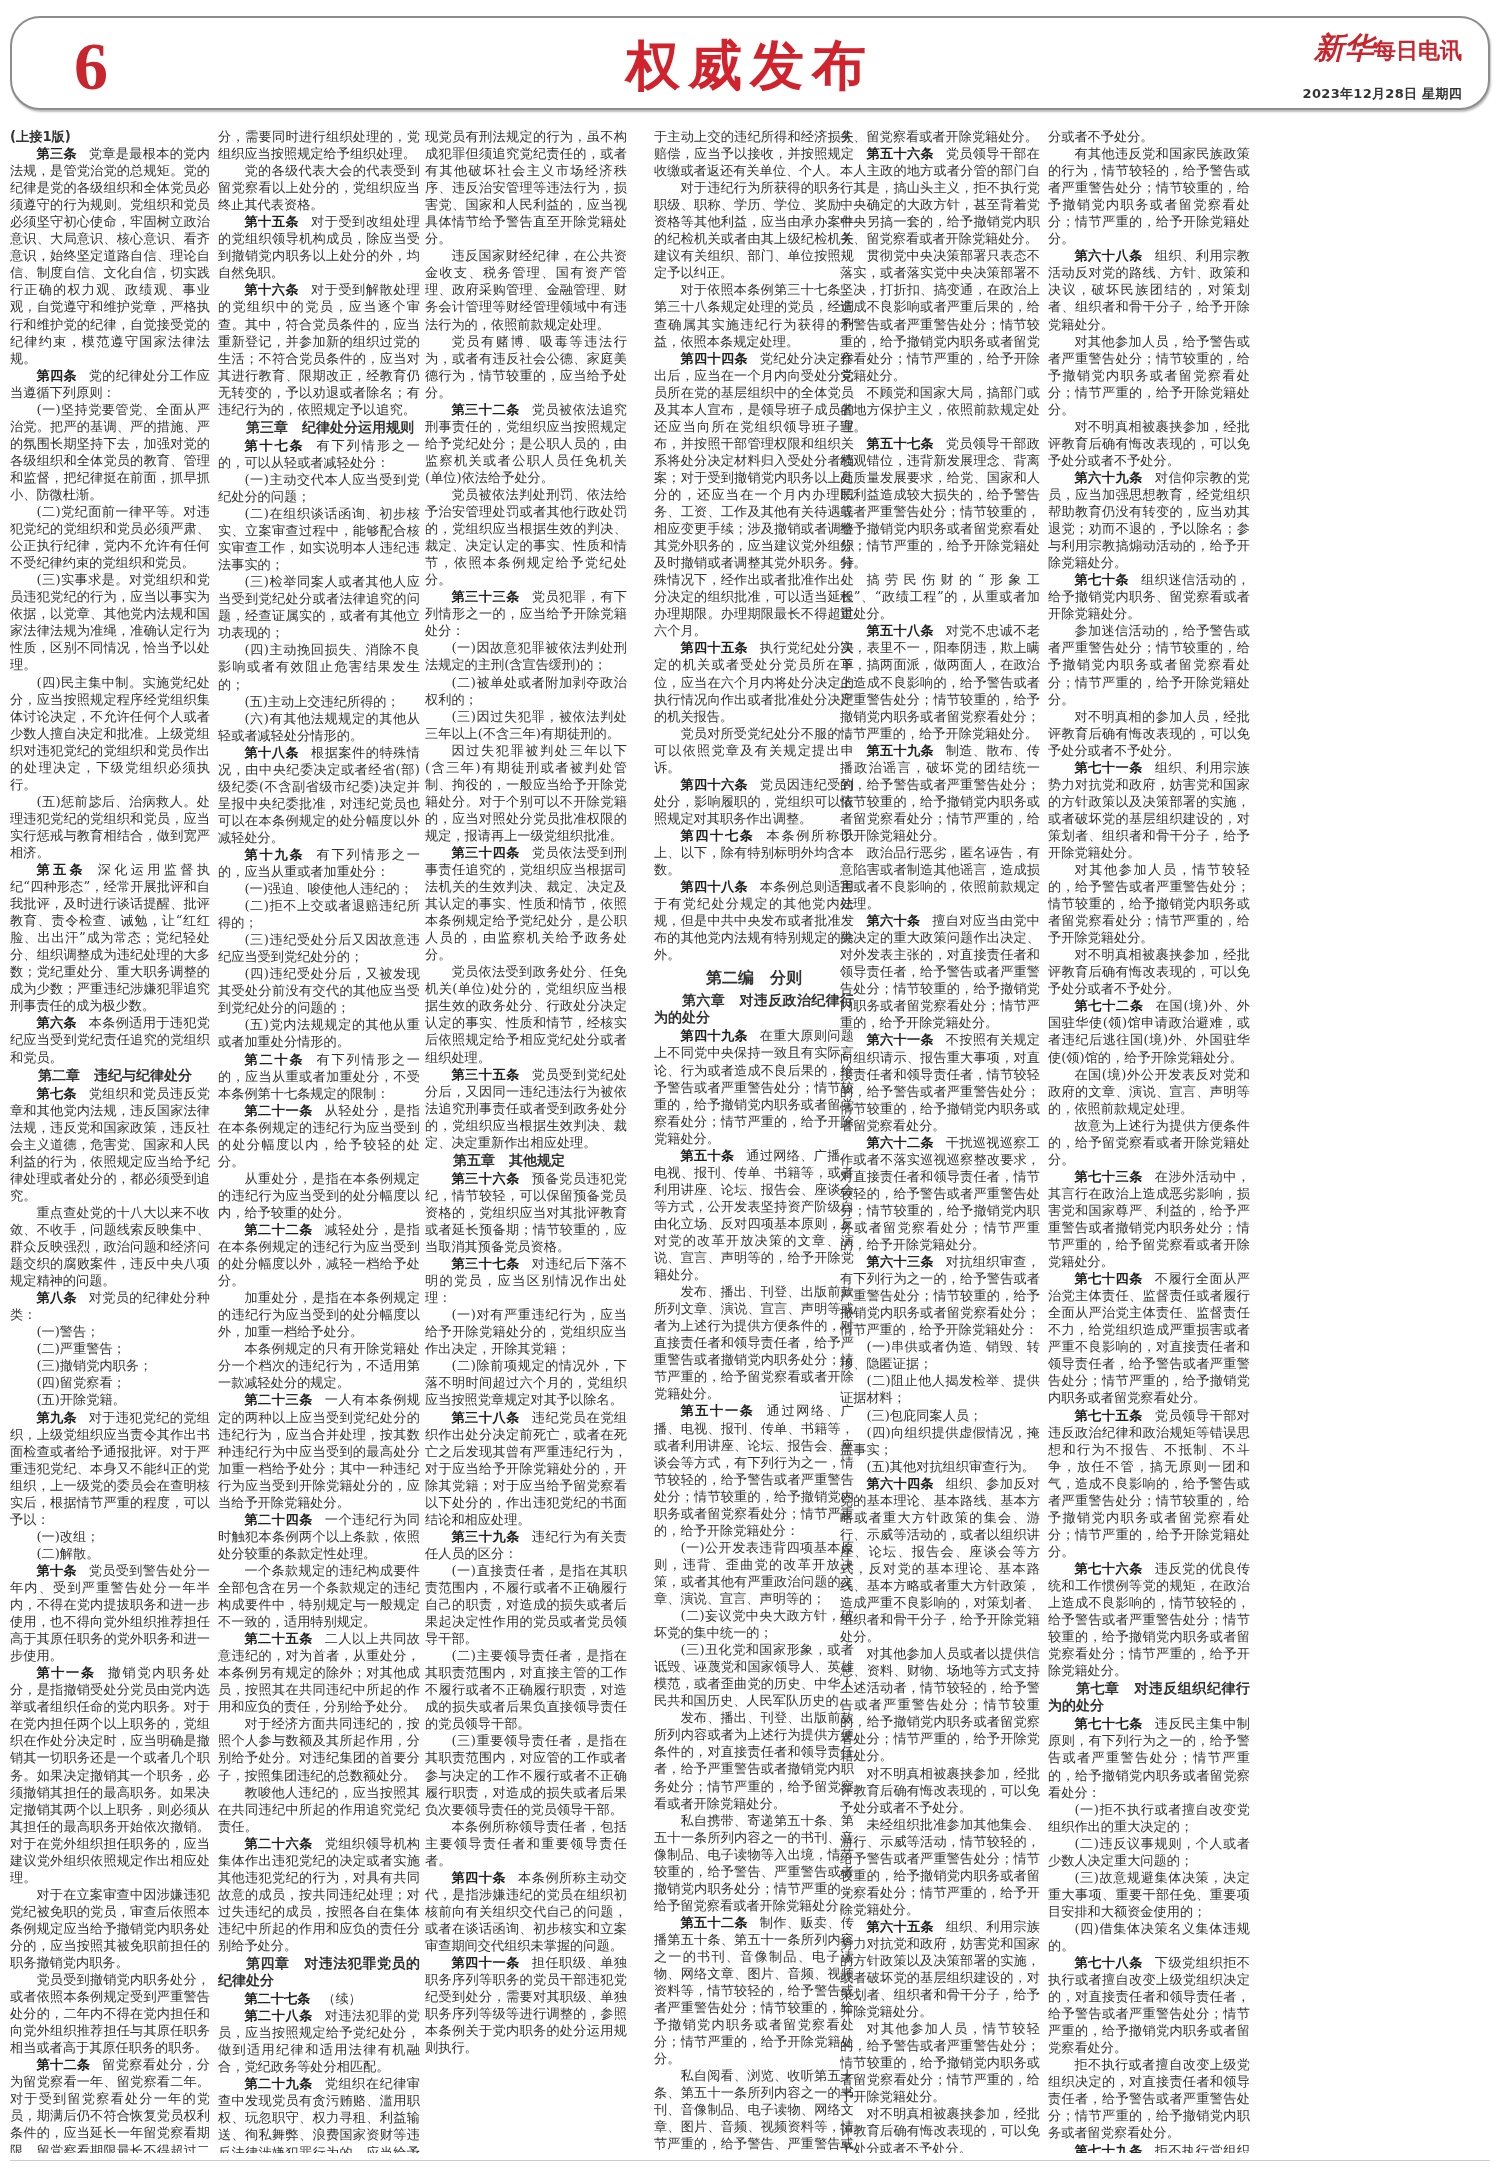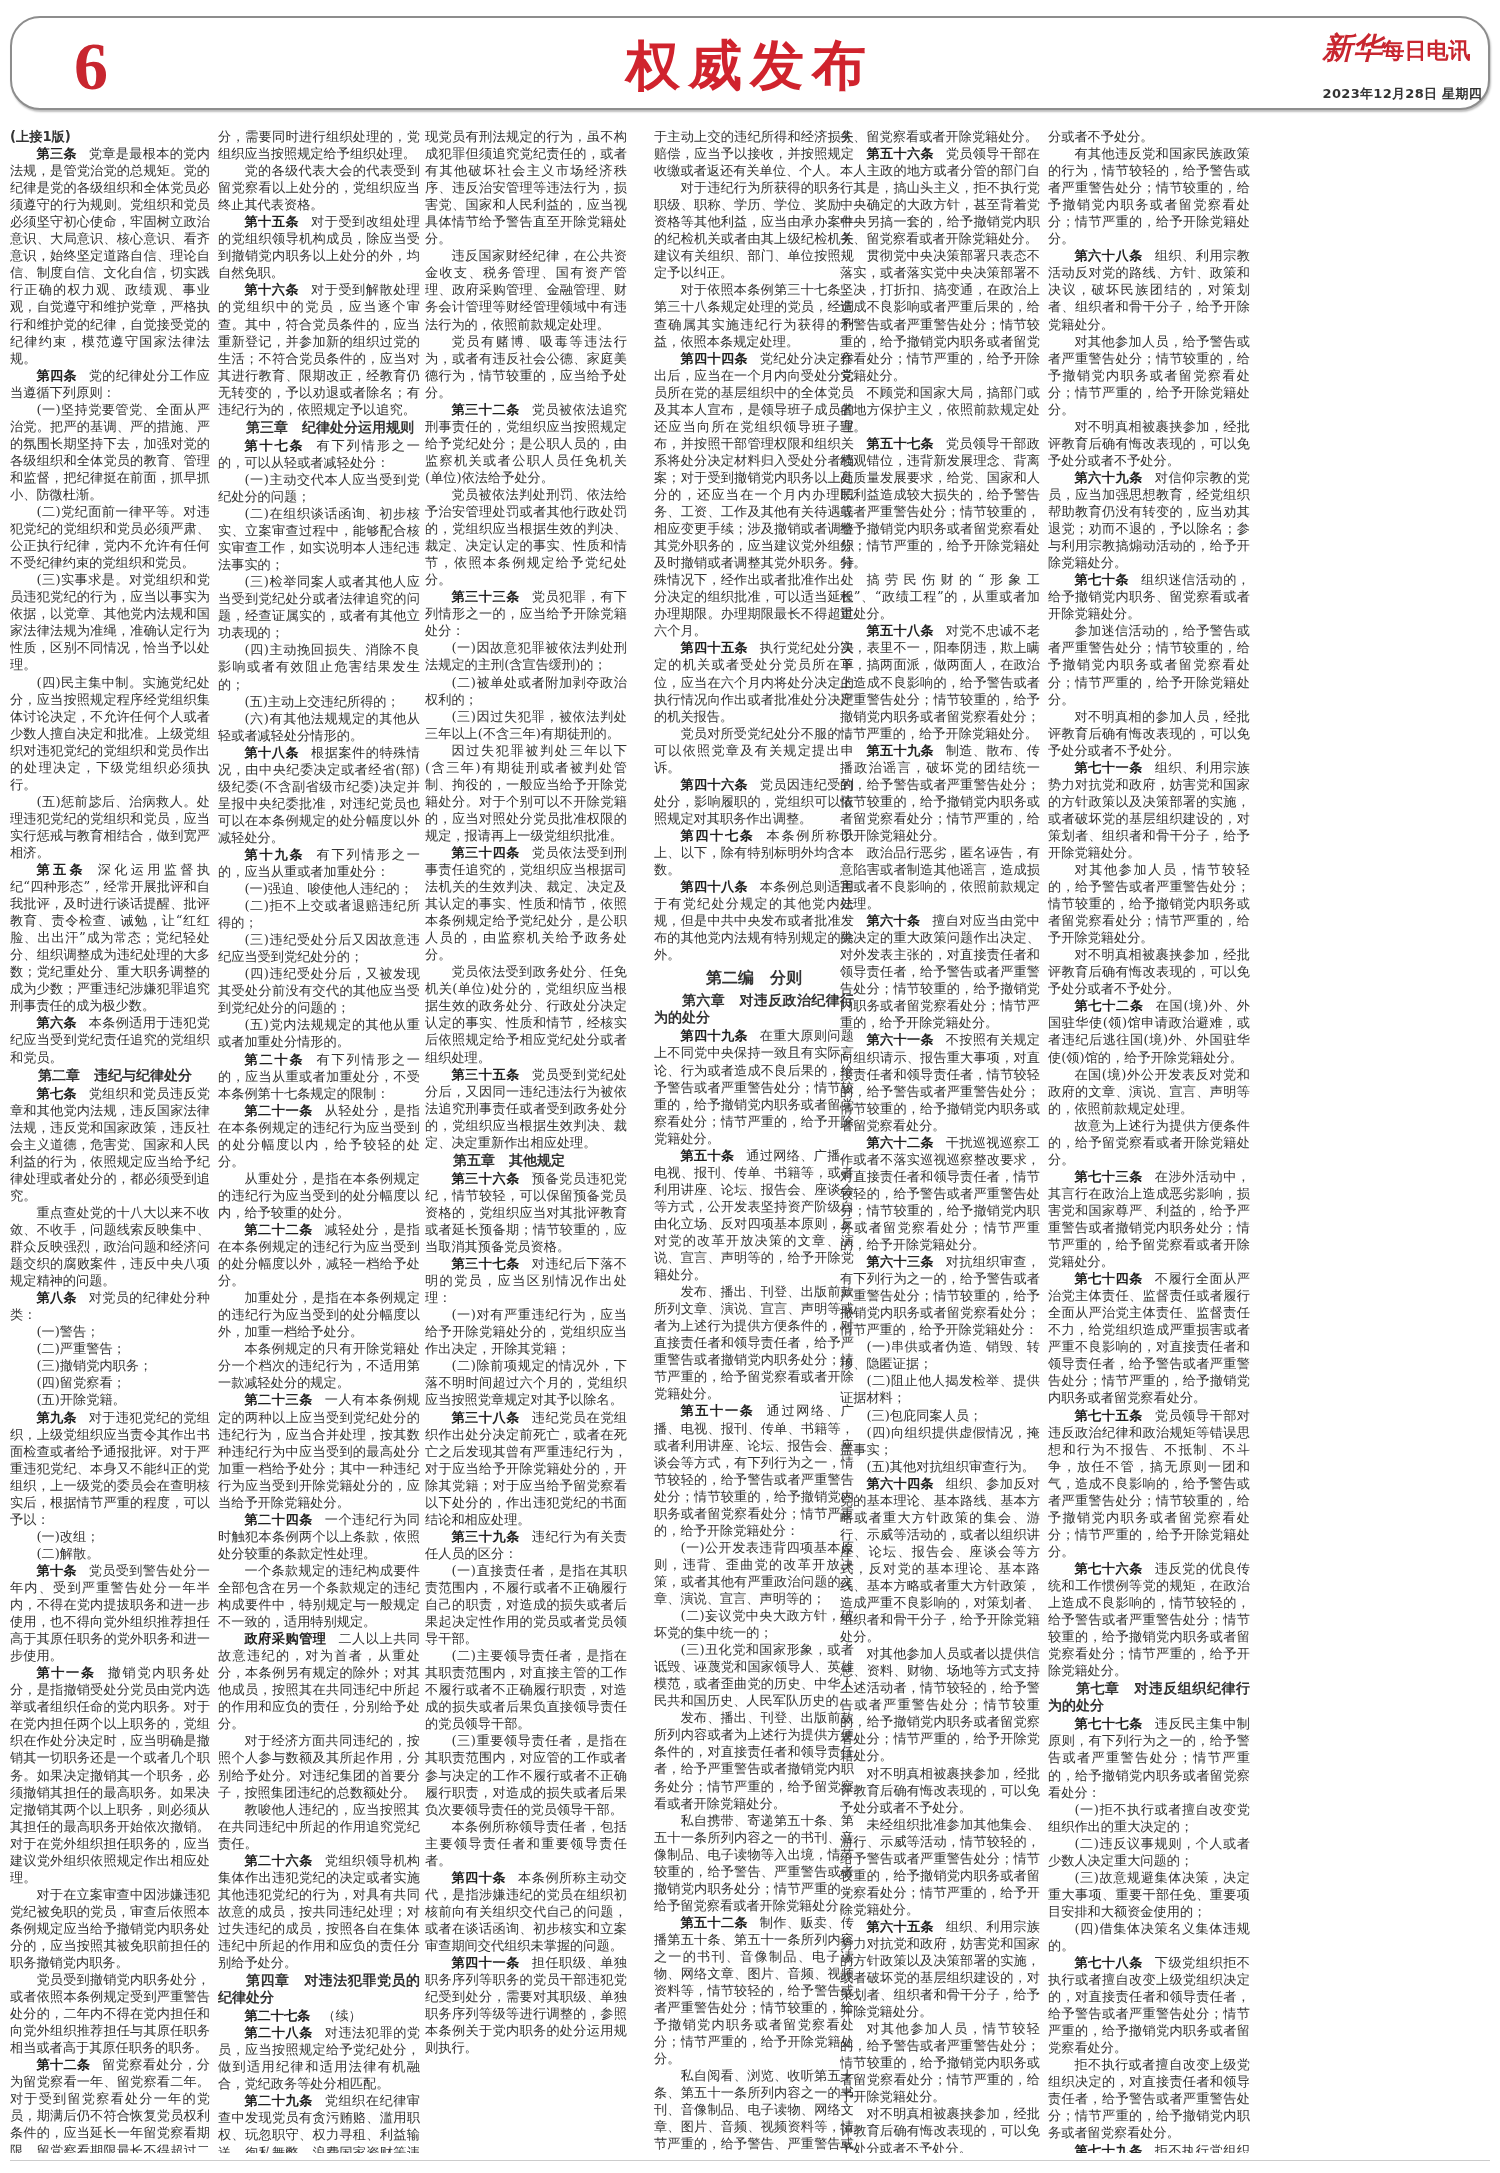--- a/index.html
+++ b/index.html
@@ -1,20 +1,20 @@
 <!DOCTYPE html>
 <html><head>
 <meta charset="utf-8">
 <style>
   html,body{margin:0;padding:0;background:#fff;}
   body{width:1500px;height:2173px;overflow:hidden;position:relative;font-family:"DejaVu Serif","Liberation Serif",serif;color:#333;}
   .masthead{position:absolute;left:10px;top:16px;width:1480px;height:94px;border:2px solid #8d8d8d;border-radius:30px;box-sizing:border-box;box-shadow:1px 2px 2px #bdbdbd;background:#fff;}
   .page-no{position:absolute;left:62px;top:16px;font-family:"Liberation Serif",serif;font-weight:bold;font-size:68px;line-height:64px;color:#c8262f;}
   .section-title{position:absolute;left:0;right:0;top:18px;text-align:center;font-family:"DejaVu Sans",sans-serif;font-weight:bold;font-size:54px;letter-spacing:8px;line-height:60px;color:#d0232d;}
-  .brand{position:absolute;right:6px;top:12px;}
+  .brand{position:absolute;right:26px;top:12px;text-align:right;}
   .brand-logo{font-family:"DejaVu Serif",serif;font-style:italic;font-weight:bold;color:#c8262f;font-size:30px;line-height:36px;white-space:nowrap;}
   .brand-logo .small{font-style:normal;font-size:22px;font-family:"DejaVu Sans",sans-serif;}
   .brand-date{font-family:"DejaVu Sans",sans-serif;font-size:13px;font-weight:bold;color:#333;margin-top:16px;letter-spacing:0.3px;}
   .columns{position:absolute;top:128px;left:10px;width:1480px;height:2025px;}
   .col{position:absolute;top:0;height:2025px;overflow:hidden;font-size:13.2px;line-height:17.05px;text-align:justify;}
   .col p{margin:0;text-indent:2em;}
   .col p.noindent{text-indent:0;}
   .col p.chapter{font-family:"DejaVu Sans",sans-serif;font-weight:bold;font-size:14px;text-indent:2em;margin:1px 0;}
   .col p.part{font-family:"DejaVu Sans",sans-serif;font-weight:bold;font-size:16px;text-align:center;text-indent:0;margin:6px 0;}
   .col p.cont{font-family:"DejaVu Sans",sans-serif;font-weight:bold;text-indent:0;}
@@ -85,21 +85,21 @@
       <p><span>(五)党内法规规定的其他从重或者加重处分情形的。</span></p>
       <p><b>第二十条</b><span>有下列情形之一的，应当从重或者加重处分，不受本条例第十七条规定的限制：</span></p>
       <p><b>第二十一条</b><span>从轻处分，是指在本条例规定的违纪行为应当受到的处分幅度以内，给予较轻的处分。</span></p>
       <p><span>从重处分，是指在本条例规定的违纪行为应当受到的处分幅度以内，给予较重的处分。</span></p>
       <p><b>第二十二条</b><span>减轻处分，是指在本条例规定的违纪行为应当受到的处分幅度以外，减轻一档给予处分。</span></p>
       <p><span>加重处分，是指在本条例规定的违纪行为应当受到的处分幅度以外，加重一档给予处分。</span></p>
       <p><span>本条例规定的只有开除党籍处分一个档次的违纪行为，不适用第一款减轻处分的规定。</span></p>
       <p><b>第二十三条</b><span>一人有本条例规定的两种以上应当受到党纪处分的违纪行为，应当合并处理，按其数种违纪行为中应当受到的最高处分加重一档给予处分；其中一种违纪行为应当受到开除党籍处分的，应当给予开除党籍处分。</span></p>
       <p><b>第二十四条</b><span>一个违纪行为同时触犯本条例两个以上条款，依照处分较重的条款定性处理。</span></p>
       <p><span>一个条款规定的违纪构成要件全部包含在另一个条款规定的违纪构成要件中，特别规定与一般规定不一致的，适用特别规定。</span></p>
-      <p><b>政府采购管理</b><span>二人以上共同故意违纪的，对为首者，从重处分，本条例另有规定的除外；对其他成员，按照其在共同违纪中所起的作用和应负的责任，分别给予处分。</span></p>
+      <p><b>第二十五条</b><span>二人以上共同故意违纪的，对为首者，从重处分，本条例另有规定的除外；对其他成员，按照其在共同违纪中所起的作用和应负的责任，分别给予处分。</span></p>
       <p><span>对于经济方面共同违纪的，按照个人参与数额及其所起作用，分别给予处分。对违纪集团的首要分子，按照集团违纪的总数额处分。</span></p>
       <p><span>教唆他人违纪的，应当按照其在共同违纪中所起的作用追究党纪责任。</span></p>
       <p><b>第二十六条</b><span>党组织领导机构集体作出违犯党纪的决定或者实施其他违犯党纪的行为，对具有共同故意的成员，按共同违纪处理；对过失违纪的成员，按照各自在集体违纪中所起的作用和应负的责任分别给予处分。</span></p>
       <p class="chapter"><span>第四章　对违法犯罪党员的纪律处分</span></p>
       <p><b>第二十七条</b><span>（续）</span></p>
       <p><b>第二十八条</b><span>对违法犯罪的党员，应当按照规定给予党纪处分，做到适用纪律和适用法律有机融合，党纪政务等处分相匹配。</span></p>
       <p><b>第二十九条</b><span>党组织在纪律审查中发现党员有贪污贿赂、滥用职权、玩忽职守、权力寻租、利益输送、徇私舞弊、浪费国家资财等违反法律涉嫌犯罪行为的，应当给予撤销党内职务、留党察看或者开除党籍处分。</span></p>
     </div>
   <div class="col" style="left:415px;width:202px;">
       <p class="noindent"><span>现党员有刑法规定的行为，虽不构成犯罪但须追究党纪责任的，或者有其他破坏社会主义市场经济秩序、违反治安管理等违法行为，损害党、国家和人民利益的，应当视具体情节给予警告直至开除党籍处分。</span></p>

